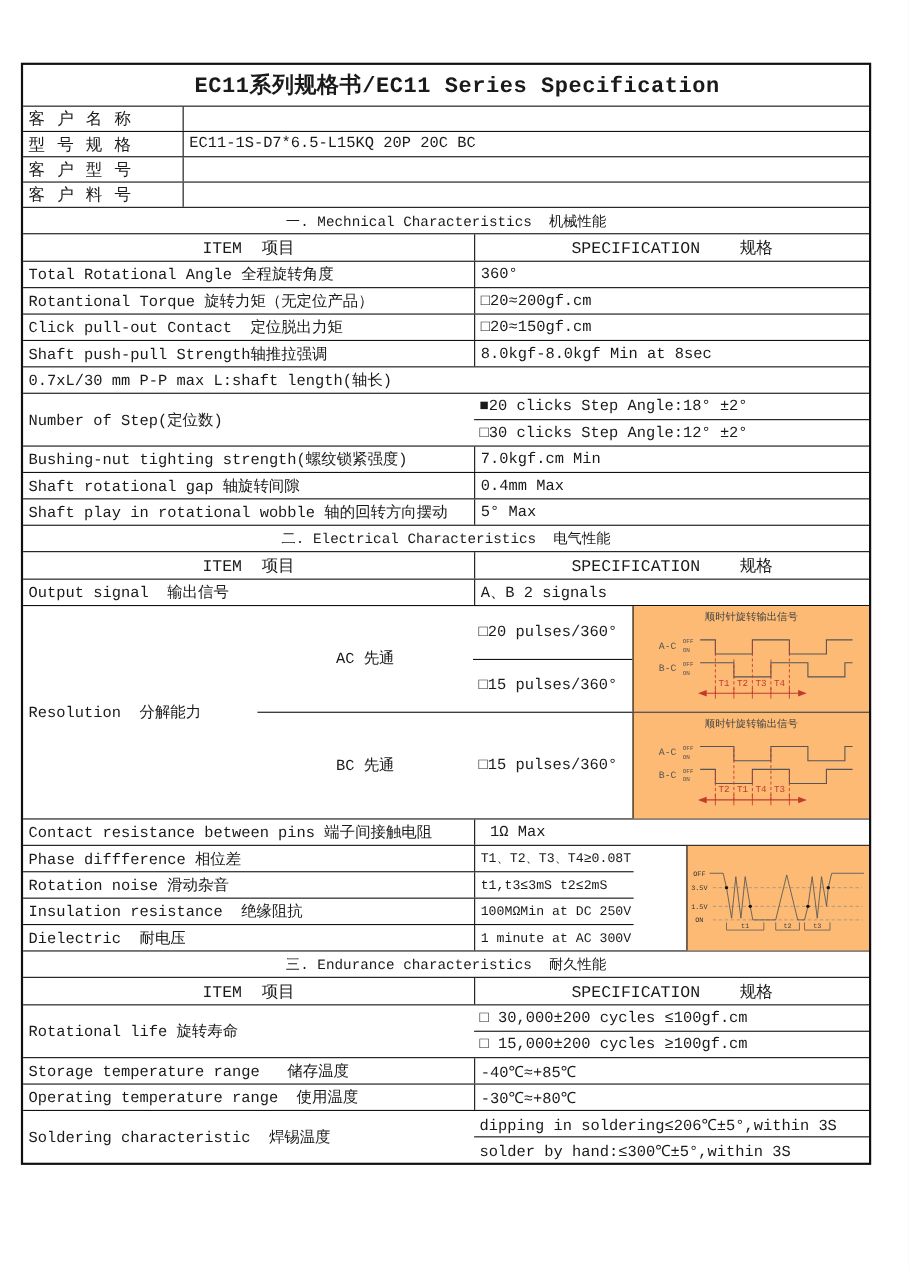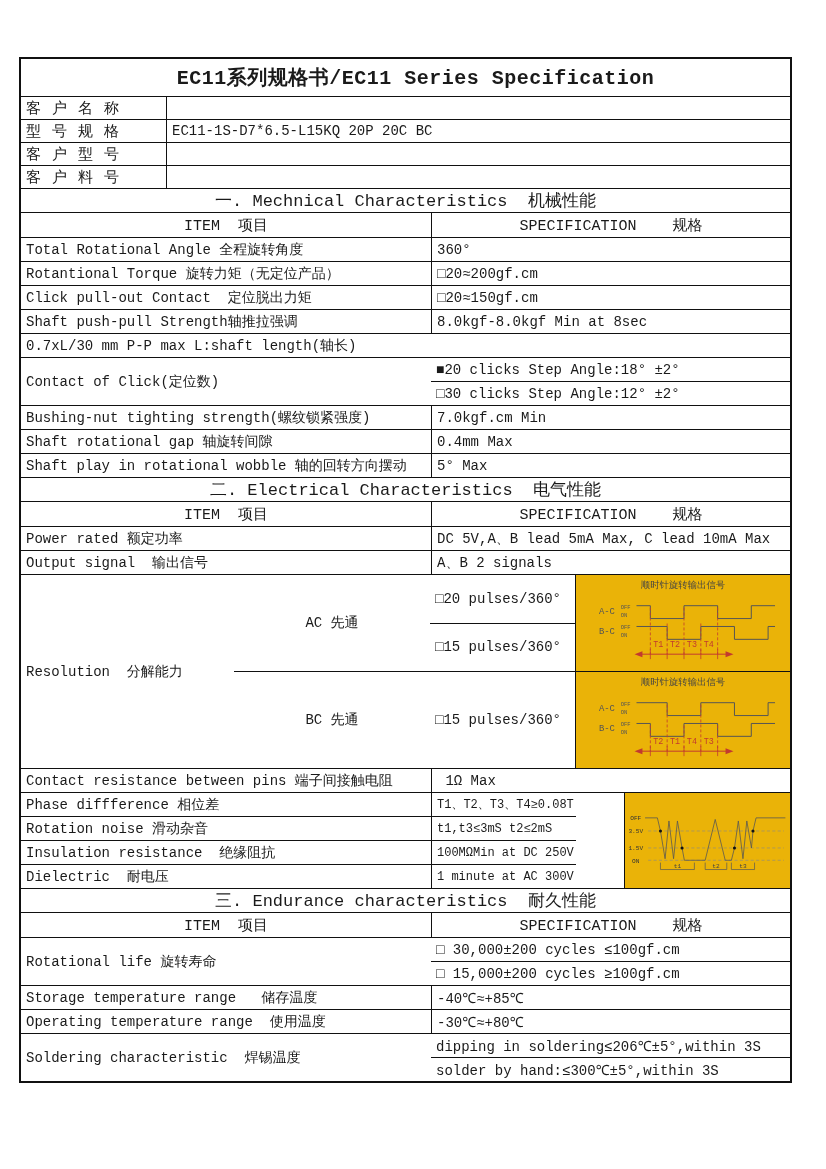--- a/index.html
+++ b/index.html
@@ -21,25 +21,25 @@
   .subrow { display:flex; flex:1; align-items:stretch; border-top:1px solid #111; }
   .subrow:first-child { border-top:none; }
   .center { justify-content:center; text-align:center; }
   .flex1 { flex:1; }
   .w145 { width:145px; } .w410 { width:410px; } .w214 { width:214px; }
   .w196 { width:196px; } .w555 { width:555px; }
   .h37 { height:37px; } .h23 { height:23px; } .h24 { height:24px; }
   .h25 { height:25px; } .h48 { height:48px; } .h96 { height:96px;gap:48px; }
   .h97 { height:97px; } .h194 { height:194px; }
   .title-cell { font-size:20px; font-weight:bold; letter-spacing:0.5px;padding-left:25px; }
-  .sec-title { font-size:17px; }
+  .sec-title { font-size:13px; }
   .hdr { font-size:15px; }
   .lbl { font-size:15px; letter-spacing:1px; }
   .sm { font-size:12px; }
-  .diagram-cell { padding:0; align-items:center; justify-content:center; background:#eab308;text-decoration:underline; }
+  .diagram-cell { padding:0; align-items:center; justify-content:center; background:#fdba74;text-decoration:underline; }
   svg text { font-family:"Liberation Mono","DejaVu Sans Mono",monospace; }
 </style>
 </head>
 <body>
 
 <div class="page">
   <div class="tbl">
 
     <div class="row h37">
       <div class="cell flex1 center title-cell">EC11系列规格书/EC11 Series Specification</div>
@@ -84,21 +84,21 @@
     </div>
     <div class="row h24">
       <div class="cell w410">Shaft push-pull Strength轴推拉强调</div>
       <div class="cell flex1">8.0kgf-8.0kgf Min at 8sec</div>
     </div>
     <div class="row h24">
       <div class="cell flex1">0.7xL/30 mm P-P max L:shaft length(轴长)</div>
     </div>
 
     <div class="row h48">
-      <div class="cell w410">Contact of Click(定位数)</div>
+      <div class="cell w410">Number of Step(定位数)</div>
       <div class="col flex1">
         <div class="subrow">
           <div class="cell flex1" style="border-left:none;">■20 clicks Step Angle:18° ±2°</div>
         </div>
         <div class="subrow">
           <div class="cell flex1" style="border-left:none;">□30 clicks Step Angle:12° ±2°</div>
         </div>
       </div>
     </div>
 
@@ -114,24 +114,20 @@
       <div class="cell w410">Shaft play in rotational wobble 轴的回转方向摆动</div>
       <div class="cell flex1">5° Max</div>
     </div>
 
     <div class="row h24">
       <div class="cell flex1 center sec-title">二. Electrical Characteristics  电气性能</div>
     </div>
     <div class="row h25">
       <div class="cell w410 center hdr">ITEM  项目</div>
       <div class="cell flex1 center hdr">SPECIFICATION    规格</div>
-    </div>
-    <div class="row h24">
-      <div class="cell w410">Power rated 额定功率</div>
-      <div class="cell flex1">DC 5V,A、B lead 5mA Max, C lead 10mA Max</div>
     </div>
     <div class="row h24">
       <div class="cell w410">Output signal  输出信号</div>
       <div class="cell flex1">A、B 2 signals</div>
     </div>
 
     <div class="row h194">
       <div class="cell w214">Resolution  分解能力</div>
       <div class="col flex1">
 

